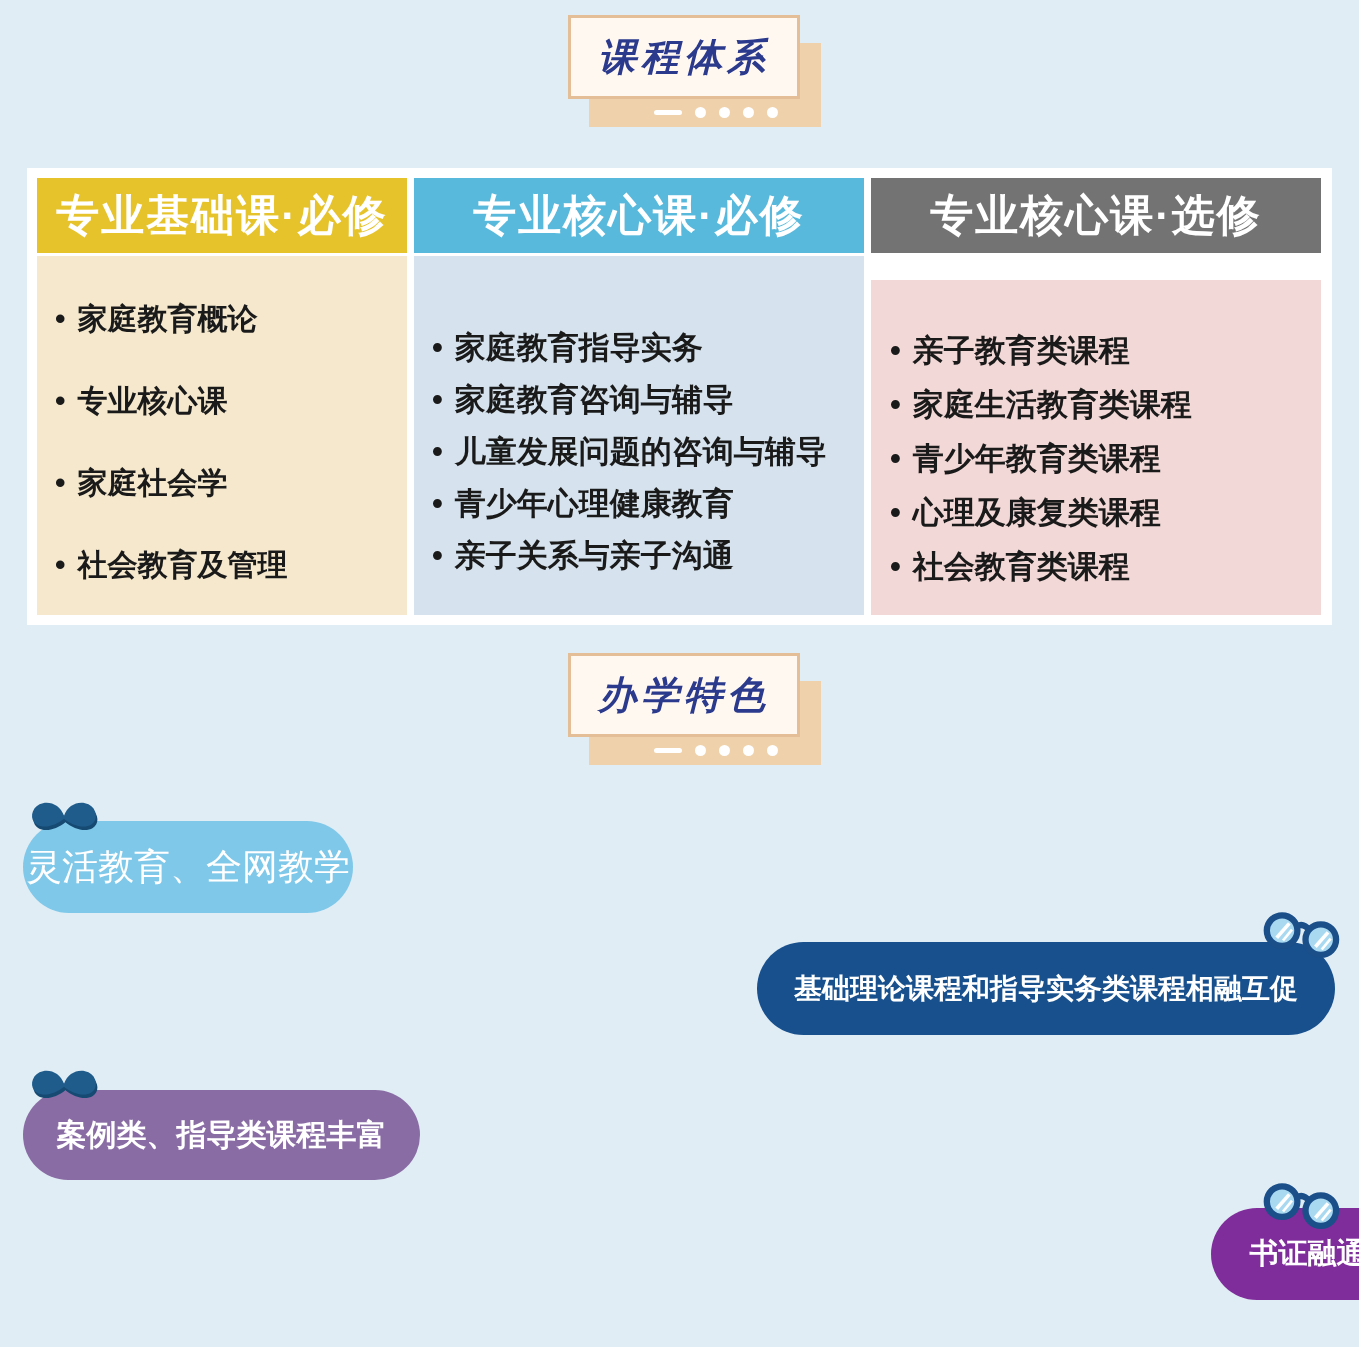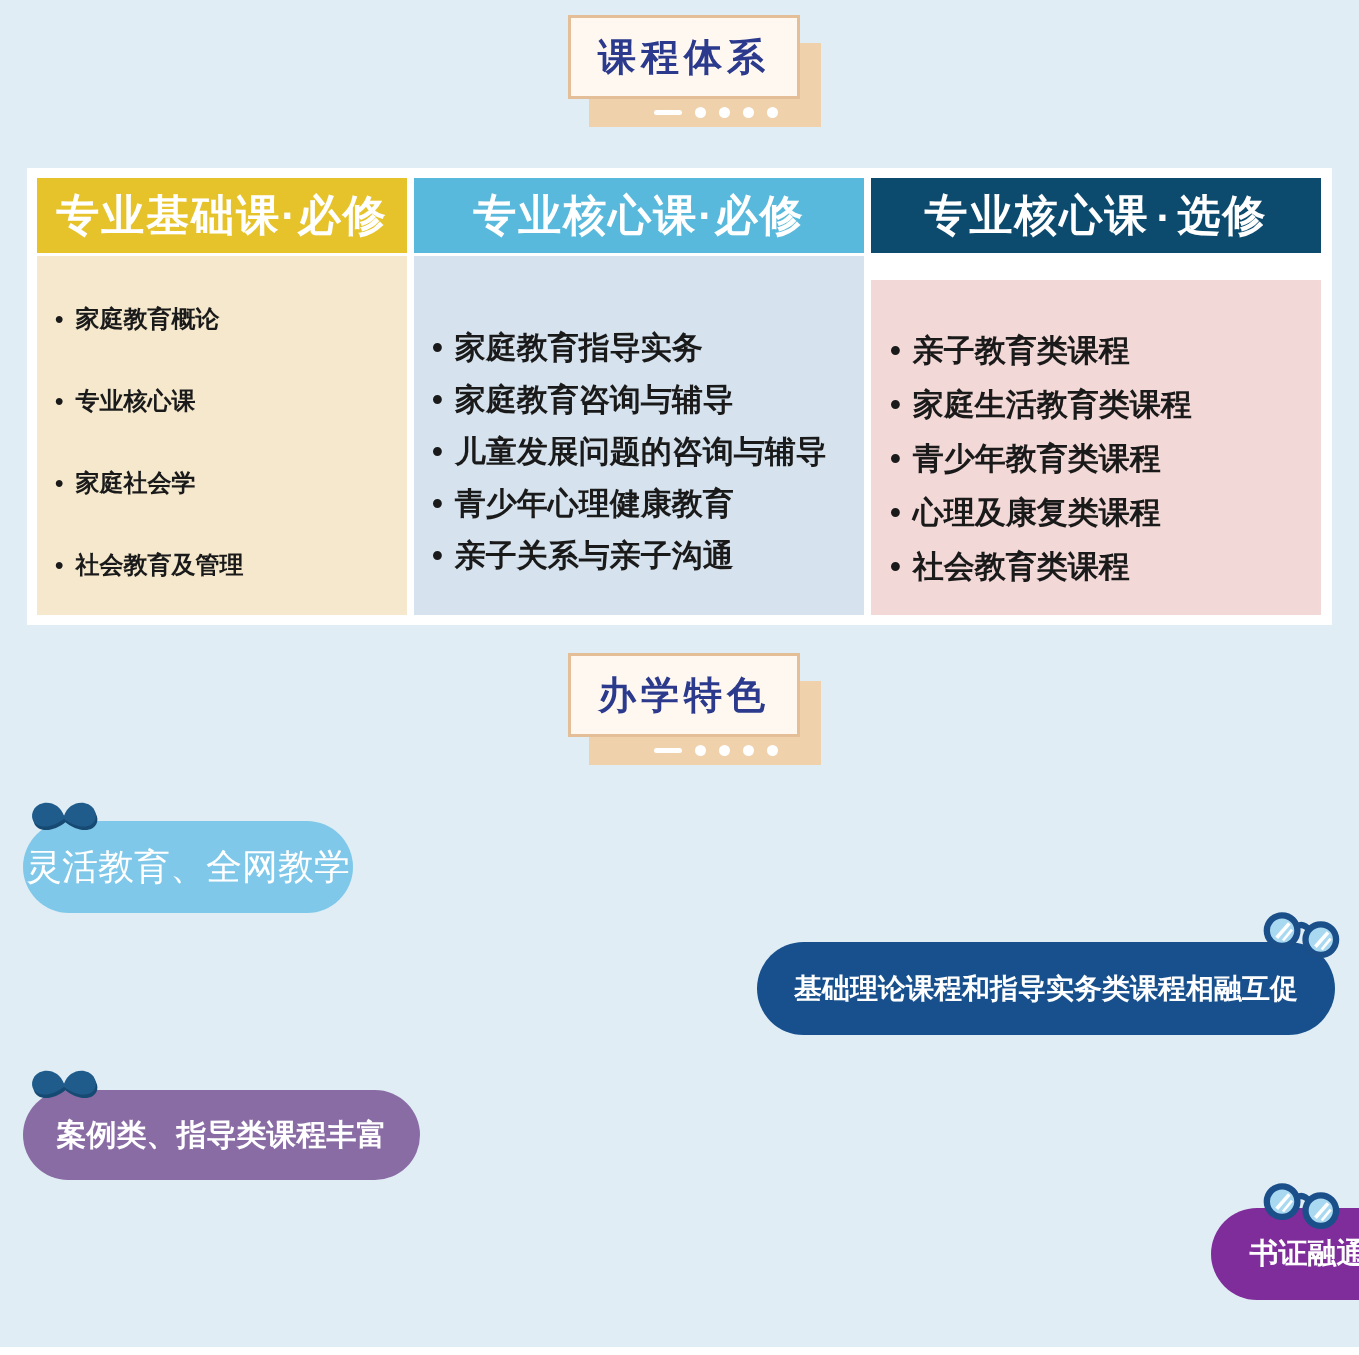--- a/index.html
+++ b/index.html
@@ -5,21 +5,21 @@
   * { margin: 0; padding: 0; box-sizing: border-box; }
   body { font-family: "Liberation Sans", "DejaVu Sans", sans-serif; }
   .page {
     position: relative;
     width: 1359px;
     height: 1355px;
     background: #E0EDF5;
     overflow: hidden;
   }
   
-  .badge { position: absolute; width: 295px; height: 112px; }
+  .badge { position: absolute; width: 295px; height: 112px; font-style: italic; }
   .badge-back {
     position: absolute; left: 21px; top: 28px;
     width: 232px; height: 84px;
     background: #EFD2AB;
   }
   .badge-front {
     position: absolute; left: 0; top: 0;
     width: 232px; height: 84px;
     background: #FFF8F0;
     border: 3px solid #E4BE97;
@@ -49,21 +49,21 @@
   .col-header {
     height: 75px; margin-bottom: 3px;
     display: flex; align-items: center; justify-content: center;
     color: #FFFFFF; font-weight: bold; font-size: 43px; letter-spacing: 2px;
   }
   .col-body { flex: 1; }
   .col-body ul { list-style: none; }
   .col-body li { color: #1A1A1A; font-weight: bold; display: flex; align-items: baseline; }
   .col-body li::before { content: "•"; margin-right: 12px; }
   .c0 .col-body ul { padding: 22px 0 0 18px; }
-  .c0 .col-body li { font-size: 24px; line-height: 82px; }
+  .c0 .col-body li { font-size: 30px; line-height: 82px; }
   .c1 .col-body ul { padding: 66px 0 0 18px; }
   .c1 .col-body li { font-size: 31px; line-height: 52px; }
   .c2 .col-body ul { padding: 44px 0 0 19px; }
   .c2 .col-body li { font-size: 31px; line-height: 54px; }
 
   
   .pill {
     position: absolute; border-radius: 48px;
     display: flex; align-items: center; justify-content: center;
     color: #FFFFFF; text-align: center;
@@ -122,21 +122,21 @@
           <li>家庭教育指导实务</li>
           <li>家庭教育咨询与辅导</li>
           <li>儿童发展问题的咨询与辅导</li>
           <li>青少年心理健康教育</li>
           <li>亲子关系与亲子沟通</li>
         </ul>
       </div>
     </div>
 
     <div class="course-col c2">
-      <div class="col-header" style="background-color: #0c4a6e; font-family: Liberation Mono, monospace;">专业核心课·选修</div>
+      <div class="col-header" style="background-color: #737373;">专业核心课·选修</div>
       <div class="col-body" style="background-color: rgb(242, 216, 214); margin-top: 24px;">
         <ul>
           <li>亲子教育类课程</li>
           <li>家庭生活教育类课程</li>
           <li>青少年教育类课程</li>
           <li>心理及康复类课程</li>
           <li>社会教育类课程</li>
         </ul>
       </div>
     </div>

